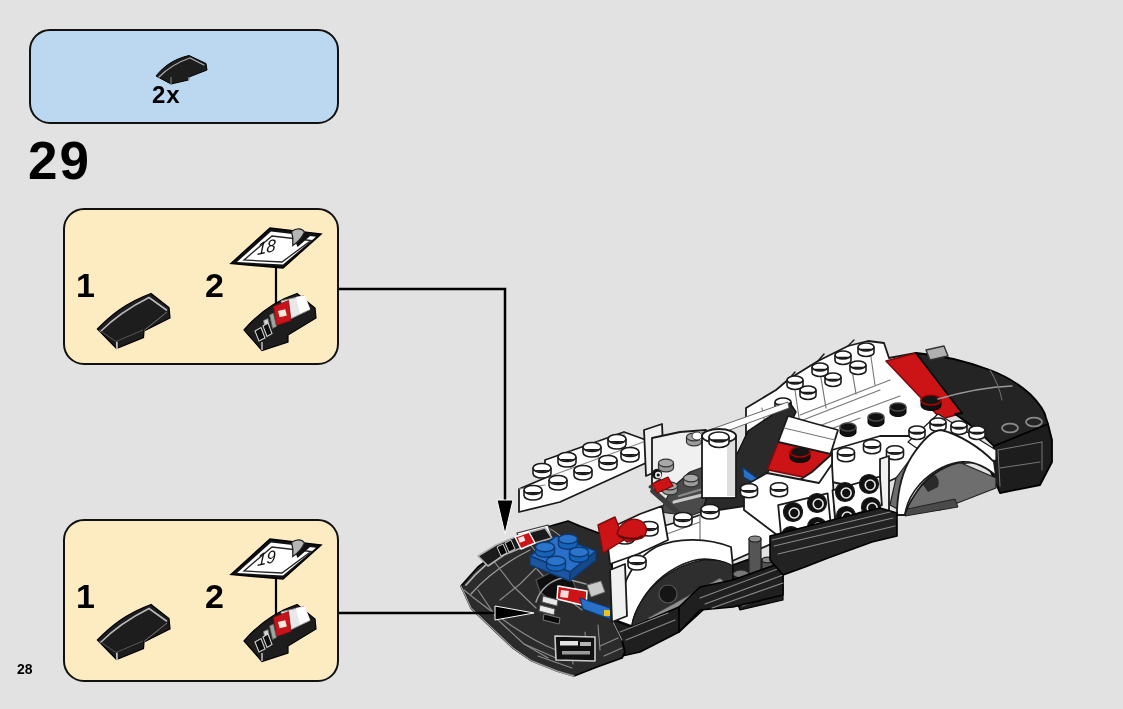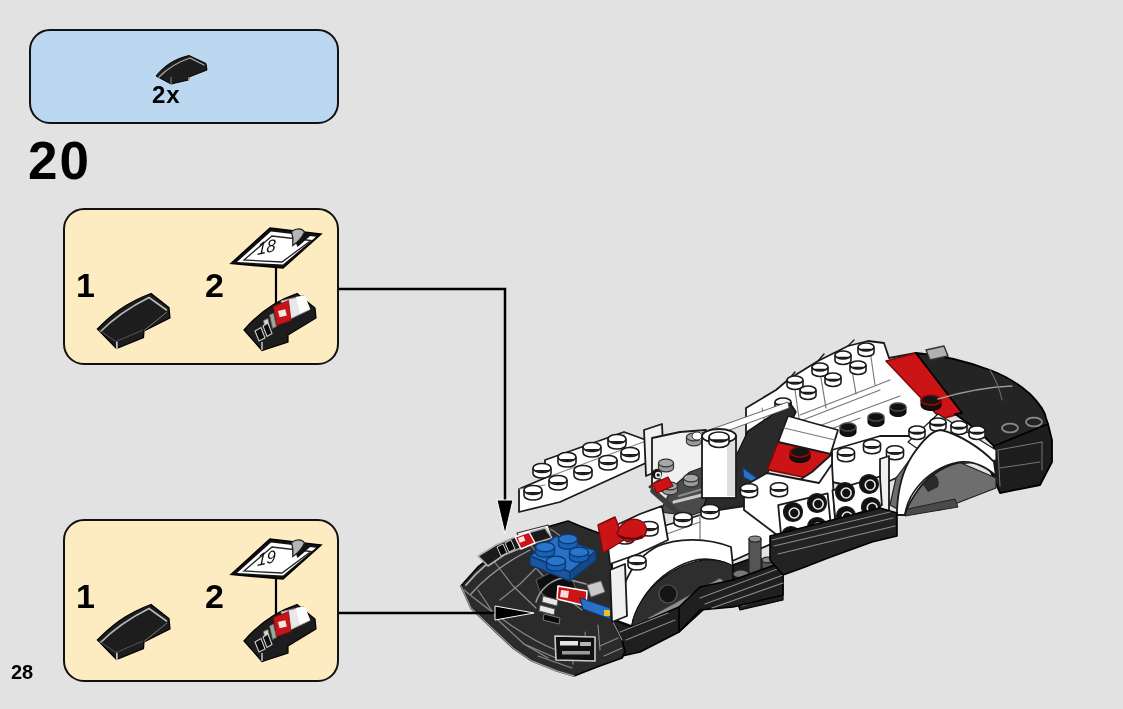--- a/index.html
+++ b/index.html
@@ -1,28 +1,28 @@
 <!DOCTYPE html>
 <html><head>
 <meta charset="utf-8">
 <style>
 html,body{margin:0;padding:0;}
 body{width:1123px;height:709px;background:#e2e2e2;overflow:hidden;position:relative;font-family:"Liberation Sans",sans-serif;}
 .bluebox{position:absolute;left:29px;top:29px;width:310px;height:95px;background:#bcd7f0;border:2.5px solid #111;border-radius:21px;box-sizing:border-box;}
 .box1{position:absolute;left:63px;top:208px;width:276px;height:157px;background:#fdebc2;border:2.5px solid #111;border-radius:21px;box-sizing:border-box;}
 .box2{position:absolute;left:63px;top:519px;width:276px;height:163px;background:#fdebc2;border:2.5px solid #111;border-radius:21px;box-sizing:border-box;}
 .stepnum{position:absolute;left:28px;top:130px;font-size:53px;font-weight:bold;color:#000;letter-spacing:2px;}
-.pagenum{position:absolute;left:11px;top:661px;font-size:20px;font-weight:bold;color:#000;}
+.pagenum{position:absolute;left:17px;top:661px;font-size:14px;font-weight:bold;color:#000;}
 .n1{position:absolute;font-size:34px;font-weight:bold;color:#000;}
 svg{position:absolute;left:0;top:0;}
 </style>
 </head>
 <body>
 <div class="bluebox"></div>
-<div class="stepnum">20</div>
+<div class="stepnum">29</div>
 <div class="box1"></div>
 <div class="box2"></div>
 <div class="n1" style="left:76px;top:266px;">1</div>
 <div class="n1" style="left:205px;top:266px;">2</div>
 <div class="n1" style="left:76px;top:577px;">1</div>
 <div class="n1" style="left:205px;top:577px;">2</div>
 <div class="pagenum">28</div>
 <div style="position:absolute;left:152px;top:81px;font-size:24px;font-weight:bold;letter-spacing:1px;">2x</div>
 <svg width="1123" height="709" viewBox="0 0 1123 709">
 <g id="car">

